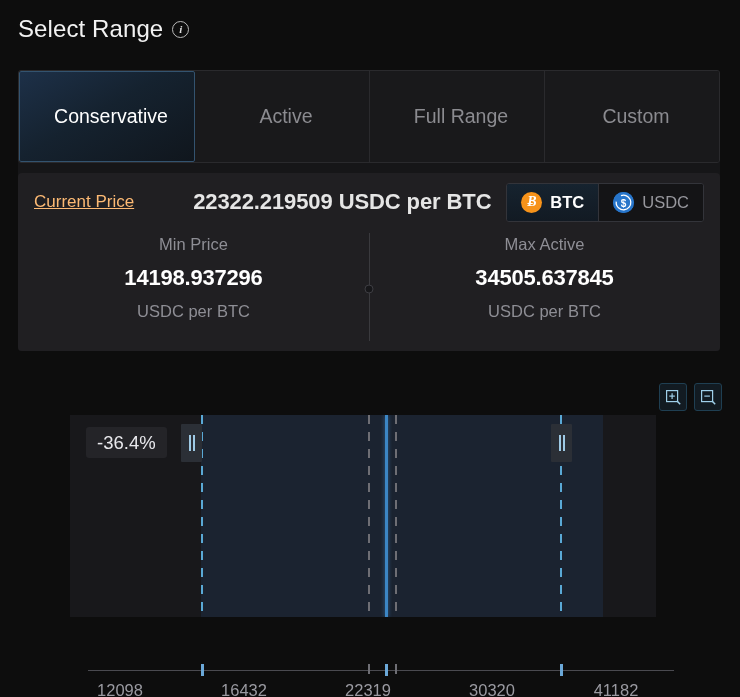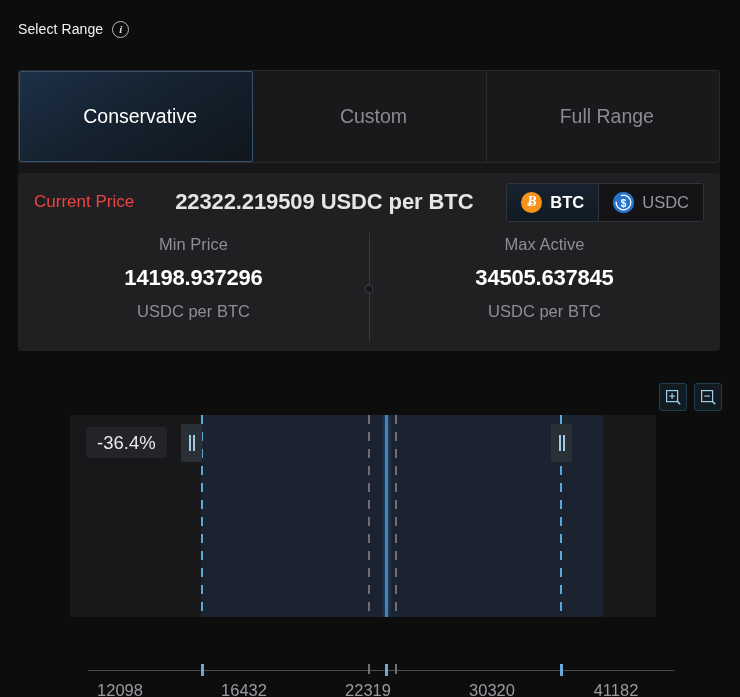--- a/index.html
+++ b/index.html
@@ -20,21 +20,21 @@
   .header {
     position: absolute;
     left: 18px;
     top: 14px;
     display: flex;
     align-items: center;
     gap: 9px;
     height: 30px;
   }
   .header-title {
-    font-size: 14px;
+    font-size: 24px;
     color: #f2f2f2;
     letter-spacing: .1px;
   }
   .info-icon {
     width: 17px;
     height: 17px;
     border-radius: 50%;
     border: 1.4px solid #b9b9b9;
     display: inline-flex;
     align-items: center;
@@ -99,22 +99,23 @@
   }
   .current-row {
     display: flex;
     align-items: center;
     height: 58px;
     padding: 0 16px 0 16px;
     box-sizing: border-box;
   }
   .current-label {
     font-size: 17px;
-    color: #ef4444;
-    margin-right: 7px;
+    color: #fdba74;
+    margin-right: 25px;
+    text-decoration: underline;
   }
   .current-value {
     font-size: 22px;
     color: #e5e5e5;
     font-weight: bold;
     letter-spacing: -.1px;
     margin-left: 34px;
   }
   .token-toggle {
     margin-left: auto;
@@ -363,24 +364,27 @@
   <span class="info-icon">i</span>
 </div>
 
 <div class="card">
 
   <div class="tabs">
     <div class="tab active">
       <span>Conservative</span>
     </div>
     <div class="tab">
-      <span>Custom</span>
+      <span>Active</span>
     </div>
     <div class="tab">
       <span>Full Range</span>
+    </div>
+    <div class="tab">
+      <span>Custom</span>
     </div>
   </div>
 
   <div class="price-block">
 
     <div class="current-row">
       <span class="current-label">Current Price</span>
       <span class="current-value">22322.219509 USDC per BTC</span>
 
       <div class="token-toggle">

